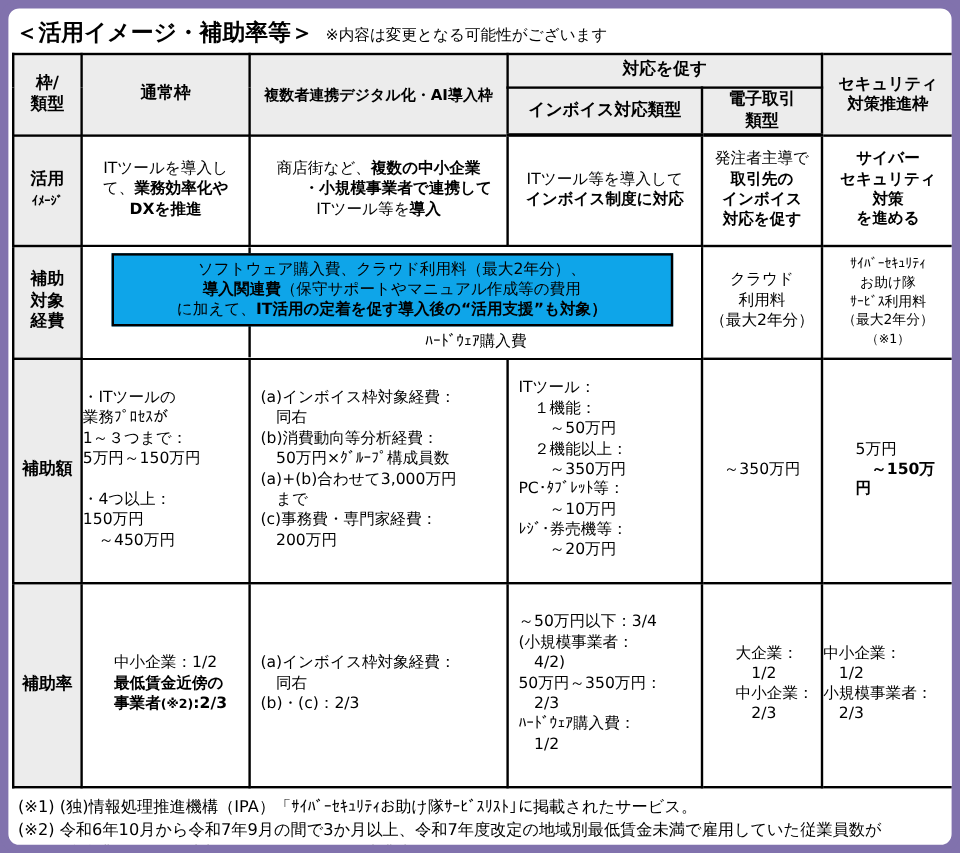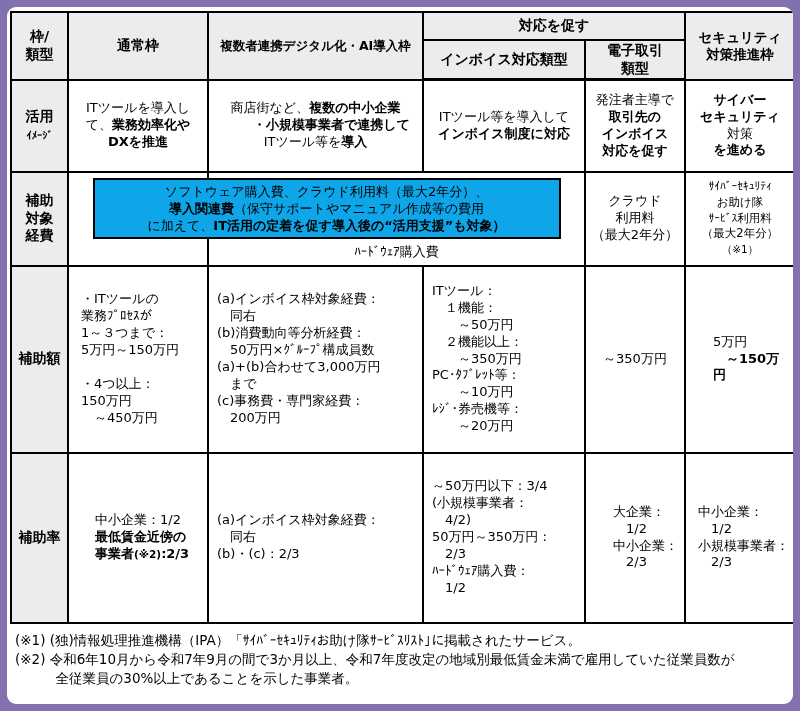--- a/index.html
+++ b/index.html
@@ -36,21 +36,21 @@
   th.multi-h{font-size:12.5px;}
   th.sec-h{font-size:13.5px;}
   tr.r-katsuyou td, tr.r-katsuyou th{height:92px;}
   tr.r-keihi td, tr.r-keihi th{height:94px;}
   tr.r-gaku td, tr.r-gaku th{height:187px;}
   tr.r-ritsu td, tr.r-ritsu th{height:170px;}
 
   .c{text-align:center;}
   .l{text-align:left;}
   .pl8{padding-left:8px;}
-  .pl12{padding-left:12px;}
+  .pl12{padding-left:0;}
   .pl16{padding-left:27px;}
   .pl26{padding-left:26px;}
 
   .sm{font-size:10.5px;}
   .sec-cell{font-size:11.5px;line-height:1.38;margin-left:40px;}
 
   td.keihi-span{position:relative;padding:0;vertical-align:top;}
   .keihi-box{
     position:relative;z-index:2;
     border:2px solid #000;background:#0ea5e9;
@@ -62,20 +62,24 @@
   .hw-label{position:absolute;left:140px;right:0;bottom:4px;text-align:center;font-size:13px;z-index:1;}
 
   .notes{margin:7px 0 0 6px;font-size:13.5px;line-height:1.42;}
   .notes div{white-space:pre;}
 </style>
 </head>
 <body>
 
 <div class="frame">
 
+  <div class="title-row">
+    <span class="title"><span>＜活用イメージ・補助率等＞</span></span>
+    <span class="title-note"><span>※内容は変更となる可能性がございます</span></span>
+  </div>
 
   <table>
     <colgroup>
       <col class="c0">
         <col class="c1">
         <col class="c2">
         <col class="c3">
         <col class="c4">
         <col class="c5">
     </colgroup>
@@ -92,21 +96,21 @@
       <th><span>インボイス対応類型</span></th>
       <th><span>電子取引</span><br><span>類型</span></th>
     </tr>
 
     <tr class="r-katsuyou">
       <th><span>活用</span><br><span class="sm">ｲﾒｰｼﾞ</span></th>
       <td class="c"><span>ITツールを導入し</span><br><span>て、</span><span style="font-weight: bold;">業務効率化や</span><br><span style="font-weight: bold;">DXを推進</span></td>
       <td class="c"><span>商店街など、</span><span style="font-weight: bold;">複数の中小企業</span><br><span style="font-weight: bold; margin-left: 32px;">・小規模事業者で連携して</span><br><span>ITツール等を</span><span style="font-weight: bold;">導入</span></td>
       <td class="c"><span>ITツール等を導入して</span><br><span style="font-weight: bold;">インボイス制度に対応</span></td>
       <td class="c"><span>発注者主導で</span><br><span style="font-weight: bold;">取引先の</span><br><span style="font-weight: bold;">インボイス</span><br><span style="font-weight: bold;">対応を促す</span></td>
-      <td class="c"><span style="font-weight: bold;">サイバー</span><br><span style="font-weight: bold;">セキュリティ</span><br><span style="font-weight: normal;">対策</span><br><span style="font-weight: bold;">を進める</span></td>
+      <td class="c"><span style="font-weight: bold;">サイバー</span><br><span style="font-weight: bold;">セキュリティ</span><br><span style="font-weight: bold;">対策</span><br><span style="font-weight: bold;">を進める</span></td>
     </tr>
 
     <tr class="r-keihi">
       <th><span>補助</span><br><span>対象</span><br><span>経費</span></th>
       <td colspan="3" class="keihi-span">
         <div class="keihi-div"></div>
         <div class="keihi-box"><span>ソフトウェア購入費、クラウド利用料（最大2年分）、</span><br><span style="font-weight: bold;">導入関連費</span><span>（保守サポートやマニュアル作成等の費用</span><br><span>に加えて、</span><span style="font-weight: bold;">IT活用の定着を促す導入後の“活用支援”も対象）</span></div>
         <div class="hw-label"><span>ﾊｰﾄﾞｳｪｱ購入費</span></div>
       </td>
       <td class="c"><span>クラウド</span><br><span>利用料</span><br><span>（最大2年分）</span></td>

